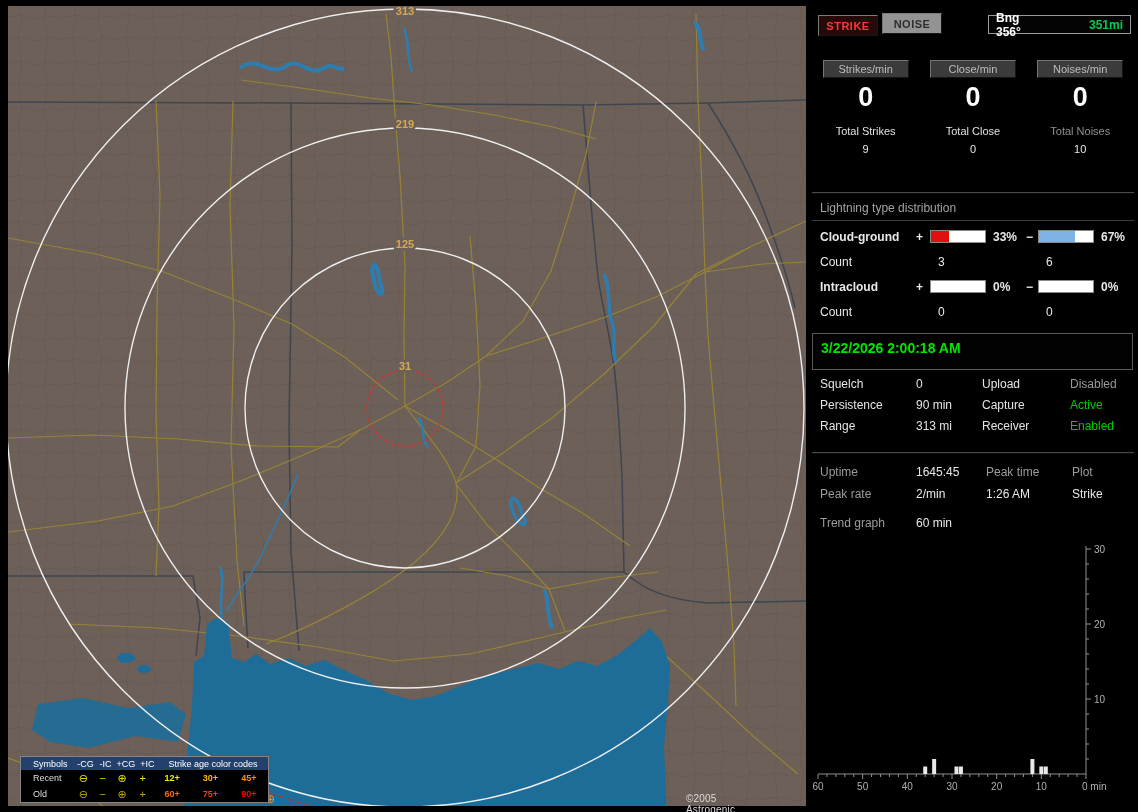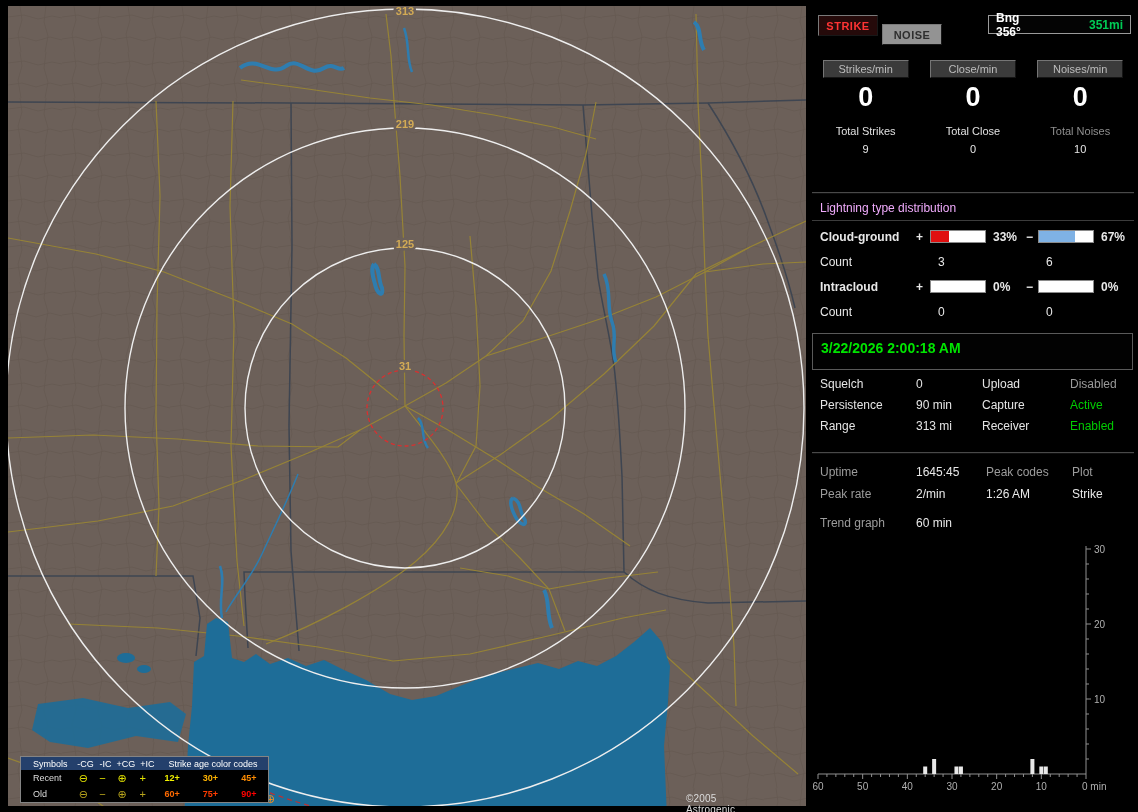--- a/index.html
+++ b/index.html
@@ -23,39 +23,39 @@
   .c-s2{width:22px;text-align:center;} .c-s3{width:21px;text-align:center;}
   .c-agehead{flex:1;text-align:center;}
   .c-a{width:40px;text-align:center;font-weight:bold;}
   .sym{font-size:11px;line-height:10px;}
   .sym-recent{color:#e2e200;} .sym-old{color:#b9a51c;}
 
   
   .btn3d{border:1px solid;border-color:#7a7a7a #181818 #181818 #7a7a7a;font-weight:bold;font-size:11px;
          display:flex;align-items:center;justify-content:center;cursor:default;}
   #btn-strike{left:818px;top:15px;width:58px;height:19px;background:#250a0a;color:#ff3434;letter-spacing:.5px;}
-  #btn-noise{left:882px;top:24px;width:58px;height:19px;background:#939393;color:#2e2e2e;letter-spacing:.5px;}
+  #btn-noise{left:882px;top:13px;width:58px;height:19px;background:#939393;color:#2e2e2e;letter-spacing:.5px;}
   #bearing{left:988px;top:15px;width:143px;height:19px;background:#040404;border:1px solid #9a9a9a;
            color:#fff;font-weight:bold;font-size:12px;display:flex;align-items:center;
            justify-content:space-between;padding:0 7px;box-sizing:border-box;gap:44px;}
   .green{color:#00cc55;}
 
   #rates{left:812px;top:60px;width:322px;display:flex;}
   .rate-col{width:107.3px;}
   .ratebox{background:#3b3b3b;color:#bdbdbd;border:1px solid;border-color:#757575 #151515 #151515 #757575;
            font-size:11px;padding:2px 0;width:84px;margin:0 auto;text-align:center;}
   .bigzero{font-size:27px;font-weight:bold;color:#fff;text-align:center;margin-top:4px;}
   .total-label{font-size:11px;text-align:center;margin-top:12px;color:#e0e0e0;}
   .total-label.dim{color:#8f8f8f;}
   .total-val{font-size:11px;text-align:center;margin-top:6px;color:#e6e6e6;}
 
   .hr{border-top:1px solid #494949;border-bottom:1px solid #0e0e0e;height:0;width:322px;}
   #div1{left:812px;top:192px;} #div2{left:812px;top:452px;}
 
-  #dist-title{left:812px;top:201px;width:322px;color:#f0abfc;font-size:12px;
+  #dist-title{left:812px;top:201px;width:322px;color:#a3a3a3;font-size:12px;
               padding:0 0 5px 8px;box-sizing:border-box;border-bottom:1px solid #3c3c3c;}
   #dist{left:812px;top:224px;width:326px;display:grid;
         grid-template-columns:96px 14px 58px 38px 12px 58px 36px;grid-auto-rows:25px;
         align-items:center;padding-left:8px;font-size:12px;color:#e8e8e8;}
   .bold{font-weight:bold;}
   .pbar{width:54px;height:11px;background:#fff;border:1px solid #8a8a8a;display:inline-block;
         position:relative;overflow:hidden;vertical-align:middle;}
   .pbar i{position:absolute;left:0;top:0;bottom:0;display:block;}
   .pct{font-weight:bold;padding-left:5px;}
   .cnt{padding-left:8px;}
@@ -290,21 +290,21 @@
     <span>313 mi</span>
     <span>Receiver</span>
     <span style="color: rgb(0, 204, 0);">Enabled</span>
   </div>
 
   <div id="div2" class="abs hr"></div>
 
   <div id="stats" class="abs">
     <span class="lbl">Uptime</span>
     <span class="val">1645:45</span>
-    <span class="lbl">Peak codes</span>
+    <span class="lbl">Peak time</span>
     <span class="lbl">Plot</span>
 
     <span class="lbl">Peak rate</span>
     <span class="val">2/min</span>
     <span class="val">1:26 AM</span>
     <span class="val">Strike</span>
   </div>
 
   <div id="trend-row" class="abs">
     <span class="lbl">Trend graph</span>

